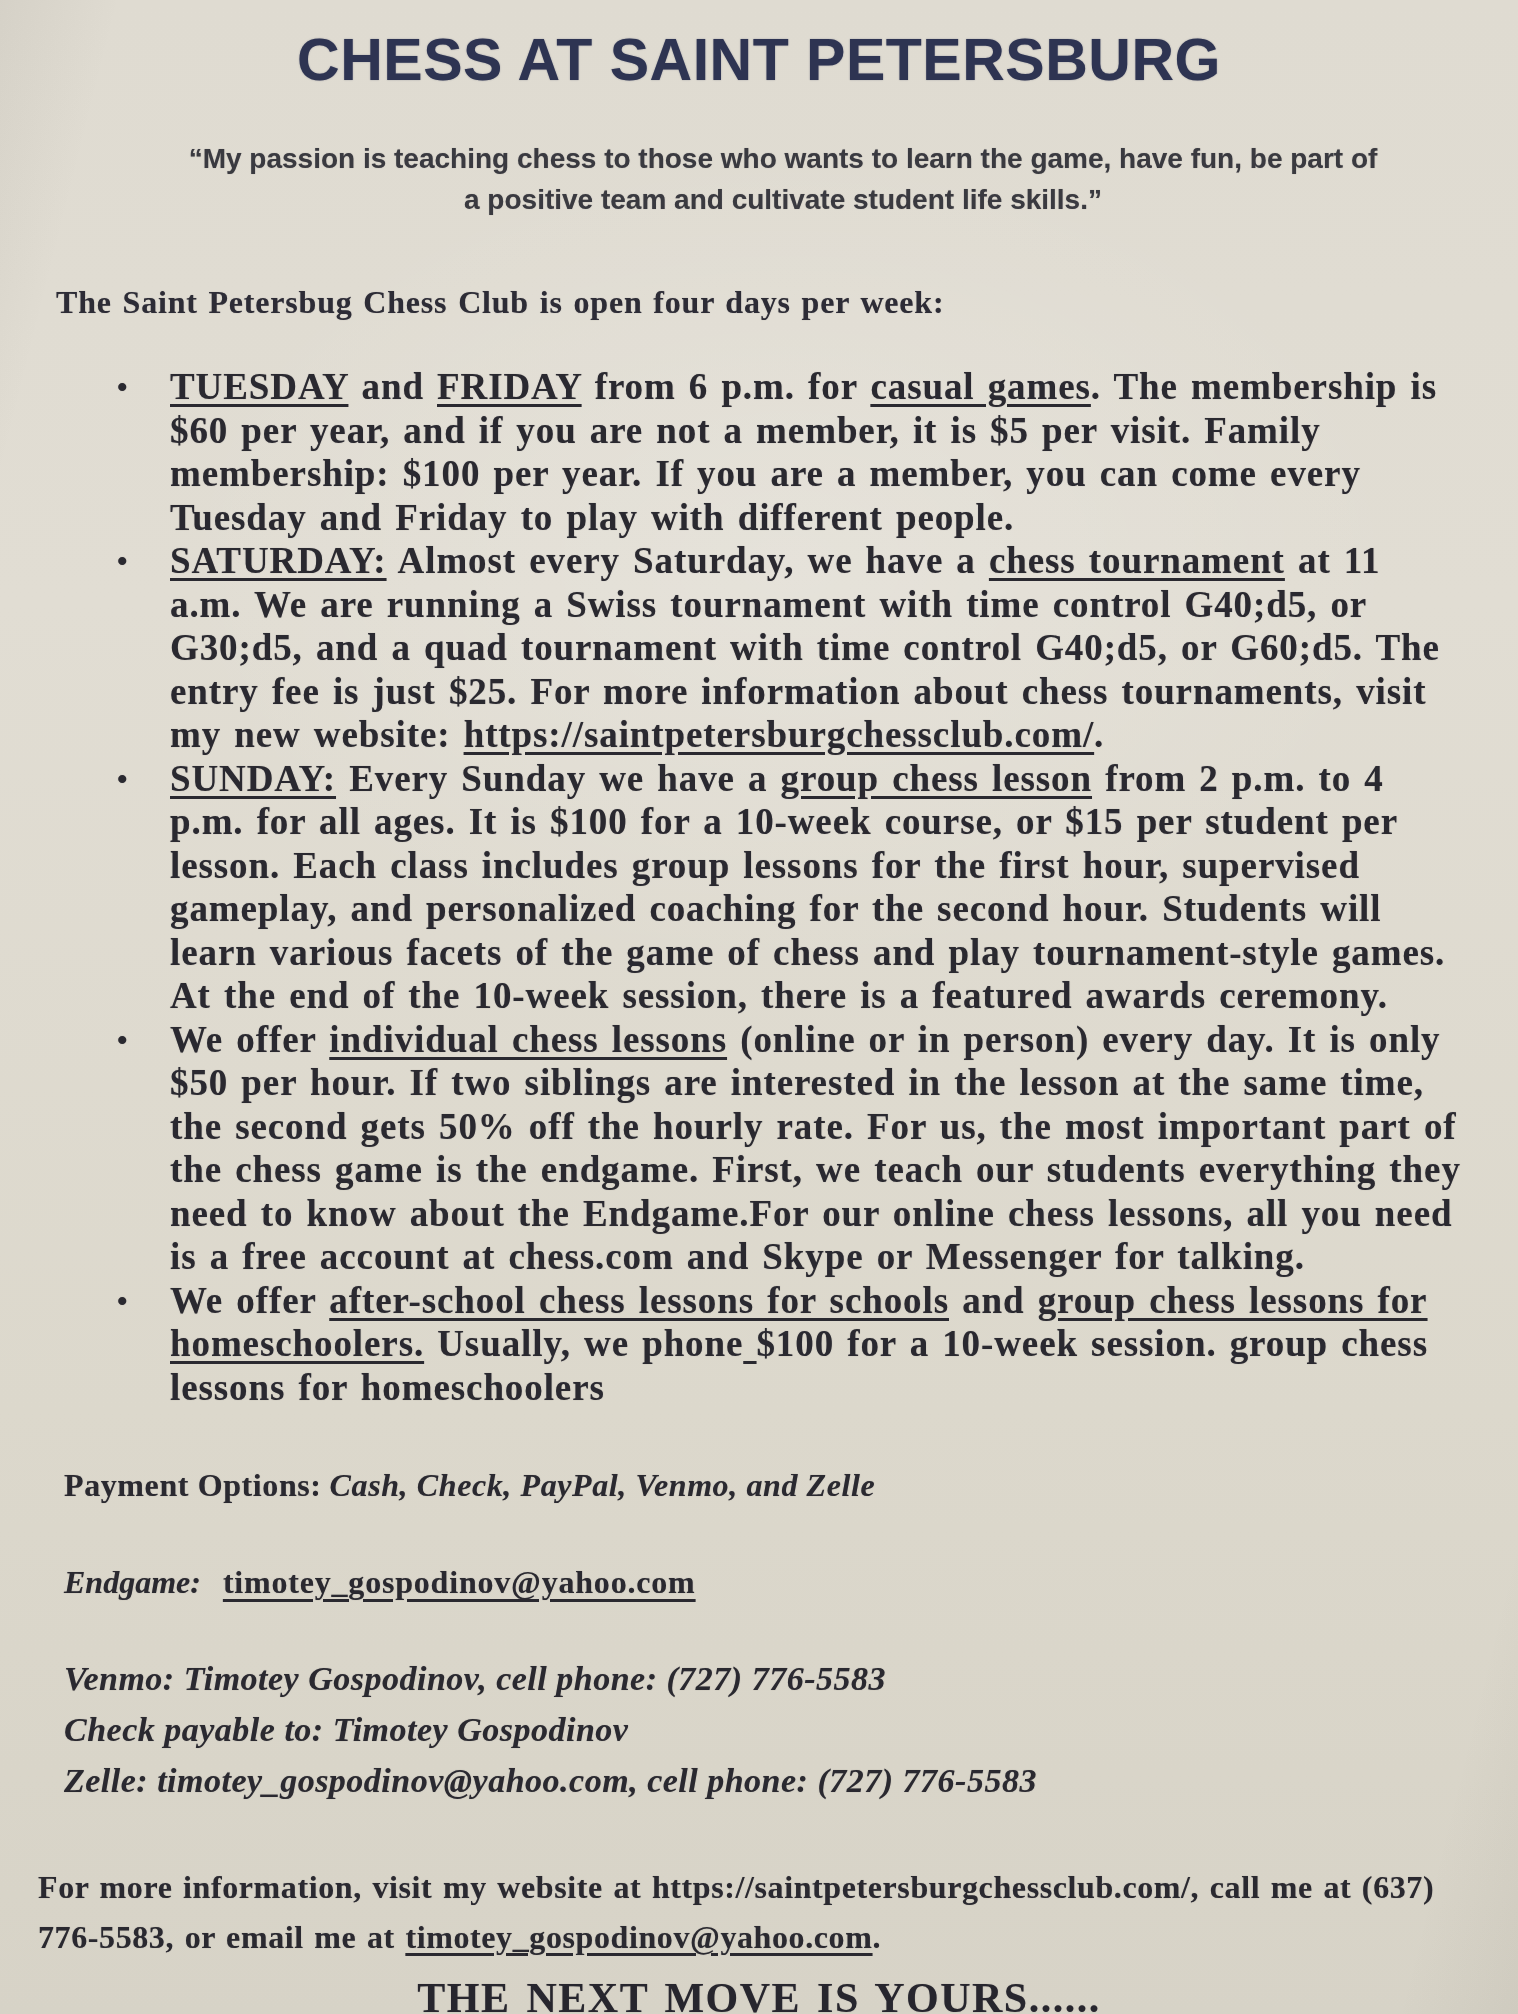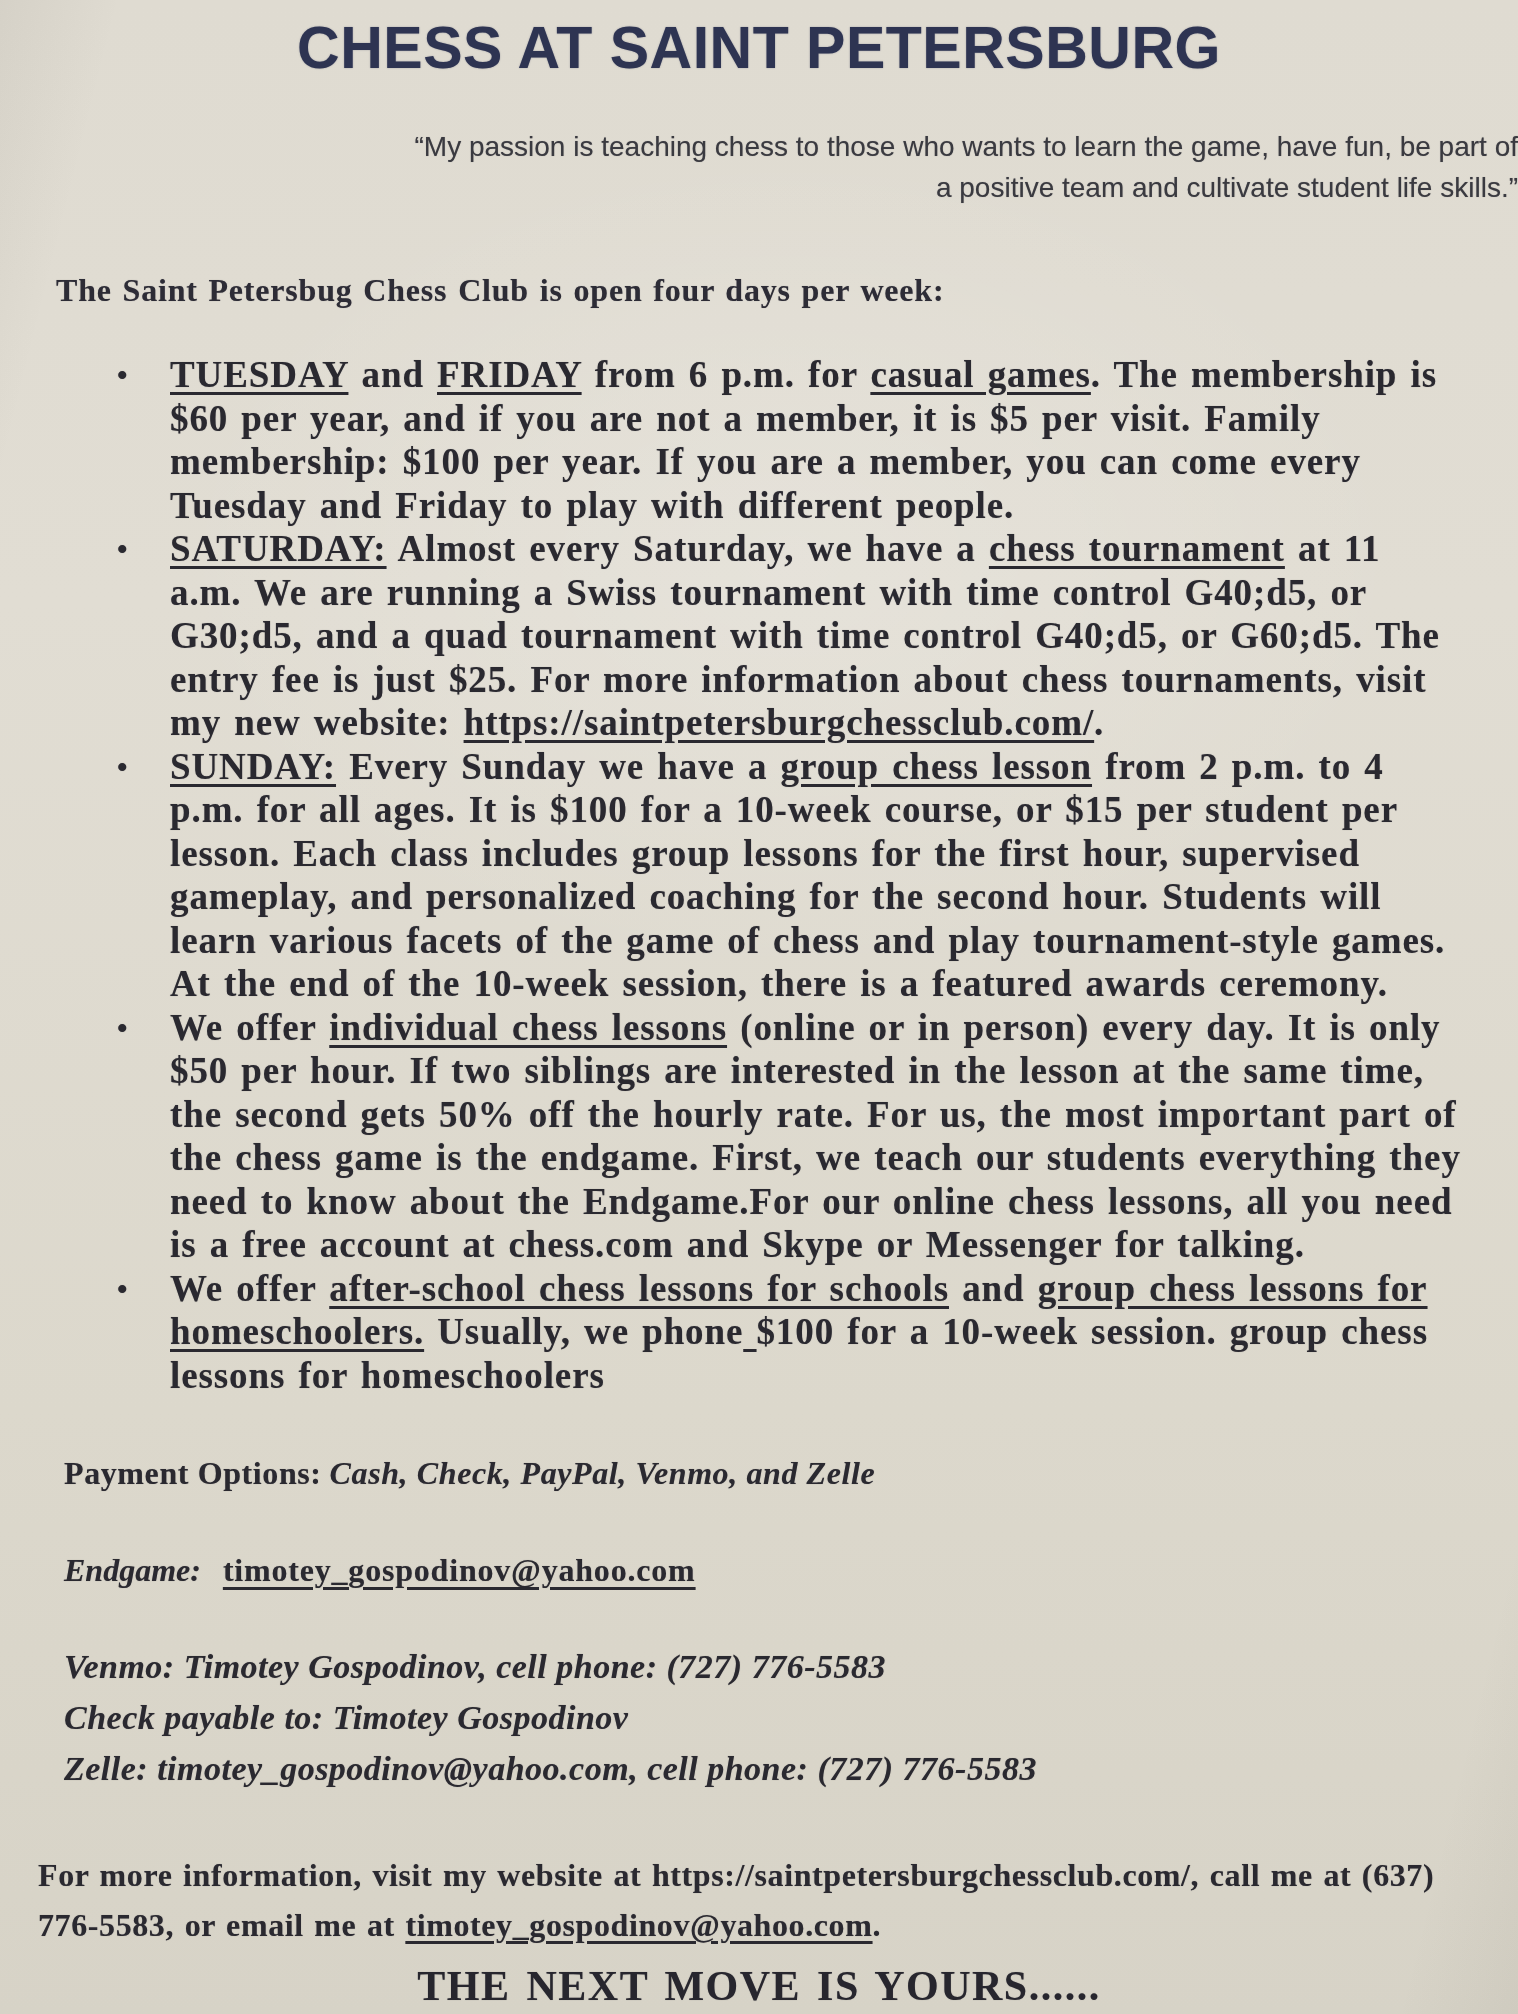--- a/index.html
+++ b/index.html
@@ -19,35 +19,35 @@
     box-sizing: border-box;
     color: #2a2930;
     background:
       radial-gradient(ellipse 900px 600px at 52% 28%, rgba(255,255,255,0.16), rgba(255,255,255,0) 70%),
       linear-gradient(104deg, rgba(60,55,45,0.06) 0%, rgba(60,55,45,0) 6%, rgba(60,55,45,0) 94%, rgba(60,55,45,0.05) 100%),
       linear-gradient(180deg, #dfdbd1 0%, #e1ddd3 30%, #dcd8cc 70%, #d7d3c7 100%);
     text-shadow: 0 0 1px rgba(42,41,48,0.35);
   }
   .title {
     margin: 0;
-    padding-top: 14px;
+    padding-top: 26px;
     text-align: center;
     font-family: "Liberation Sans", sans-serif;
     font-size: 59px;
     font-weight: 700;
     letter-spacing: 0.5px;
     color: #2e3452;
     text-shadow: 0 0 1.5px rgba(46,52,82,0.45);
   }
   .quote {
     margin-top: 44px;
-    text-align: right;
+    text-align: center;
     font-family: "Liberation Sans", sans-serif;
     font-size: 28px;
-    font-weight: 400;
+    font-weight: 700;
     line-height: 41px;
     color: #3a3a40;
     padding-left: 48px;
   }
   .intro {
     margin: 64px 0 0 56px;
     font-size: 32px;
     font-weight: 700;
     letter-spacing: 0.8px;
     word-spacing: 2px;

